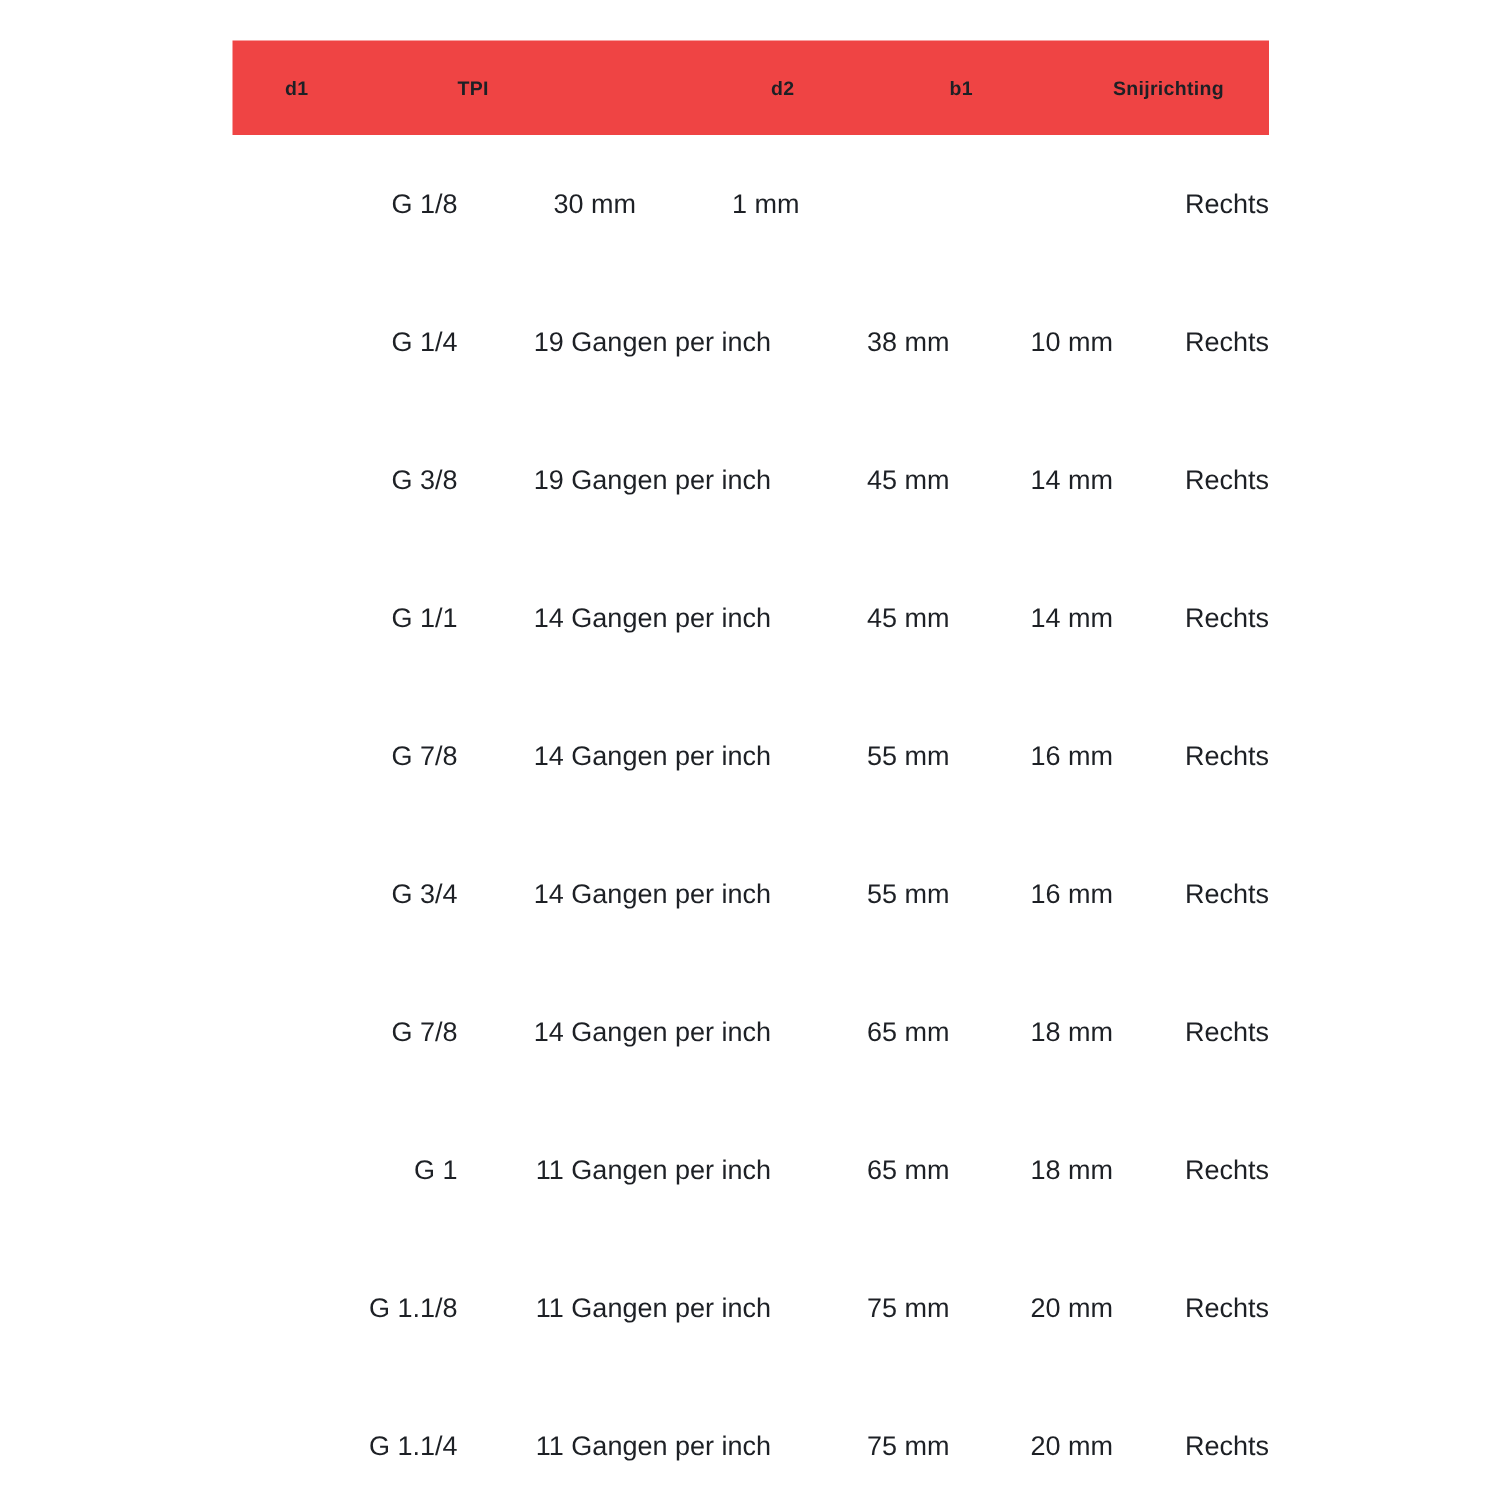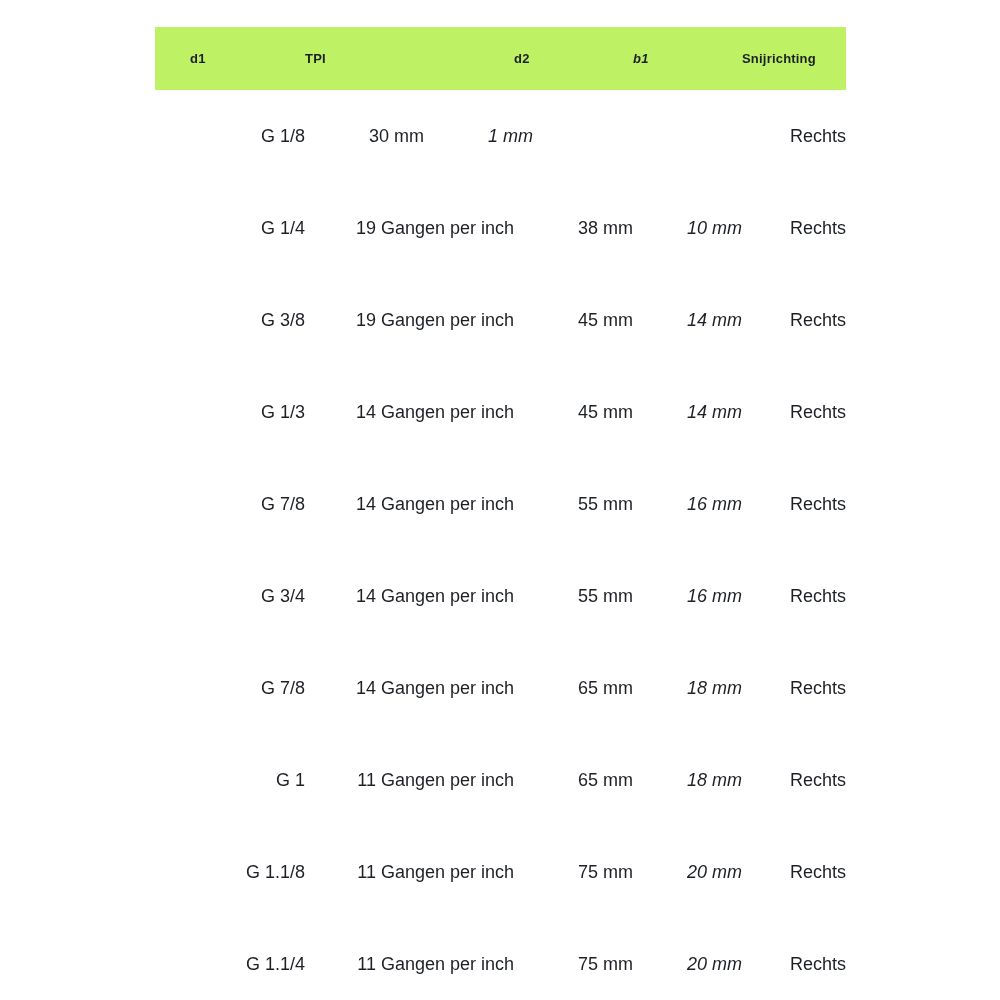--- a/index.html
+++ b/index.html
@@ -13,21 +13,21 @@
   .spec-table {
     position: absolute;
     left: 155px;
     top: 27px;
     width: 691px;
   }
   .header-row {
     display: flex;
     align-items: center;
     height: 63px;
-    background: #bef264;
+    background: #ef4444;
     padding-left: 35px;
   }
   .header-cell {
     font-size: 13px;
     font-weight: 700;
     color: #1d2025;
     letter-spacing: 0.2px;
   }
   .data-row {
     display: flex;
@@ -37,21 +37,21 @@
     text-align: right;
   }
   .data-cell {
     font-size: 18px;
     font-weight: 400;
     color: #1d2025;
   }
   .col-0 { width: 115px; }
   .col-1 { width: 209px; }
   .col-2 { width: 119px; }
-  .col-3 { width: 109px; font-style: italic; }
+  .col-3 { width: 109px; }
   .col-4 { flex: 1; }
 </style>
 </head>
 <body>
 
 <div class="spec-table">
   <div class="header-row">
       <div class="header-cell col-0">d1</div>
       <div class="header-cell col-1">TPI</div>
       <div class="header-cell col-2">d2</div>
@@ -73,21 +73,21 @@
         <div class="data-cell col-4">Rechts</div>
       </div>
       <div class="data-row">
         <div class="data-cell col-0">G 3/8</div>
         <div class="data-cell col-1">19 Gangen per inch</div>
         <div class="data-cell col-2">45 mm</div>
         <div class="data-cell col-3">14 mm</div>
         <div class="data-cell col-4">Rechts</div>
       </div>
       <div class="data-row">
-        <div class="data-cell col-0">G 1/3</div>
+        <div class="data-cell col-0">G 1/1</div>
         <div class="data-cell col-1">14 Gangen per inch</div>
         <div class="data-cell col-2">45 mm</div>
         <div class="data-cell col-3">14 mm</div>
         <div class="data-cell col-4">Rechts</div>
       </div>
       <div class="data-row">
         <div class="data-cell col-0">G 7/8</div>
         <div class="data-cell col-1">14 Gangen per inch</div>
         <div class="data-cell col-2">55 mm</div>
         <div class="data-cell col-3">16 mm</div>

